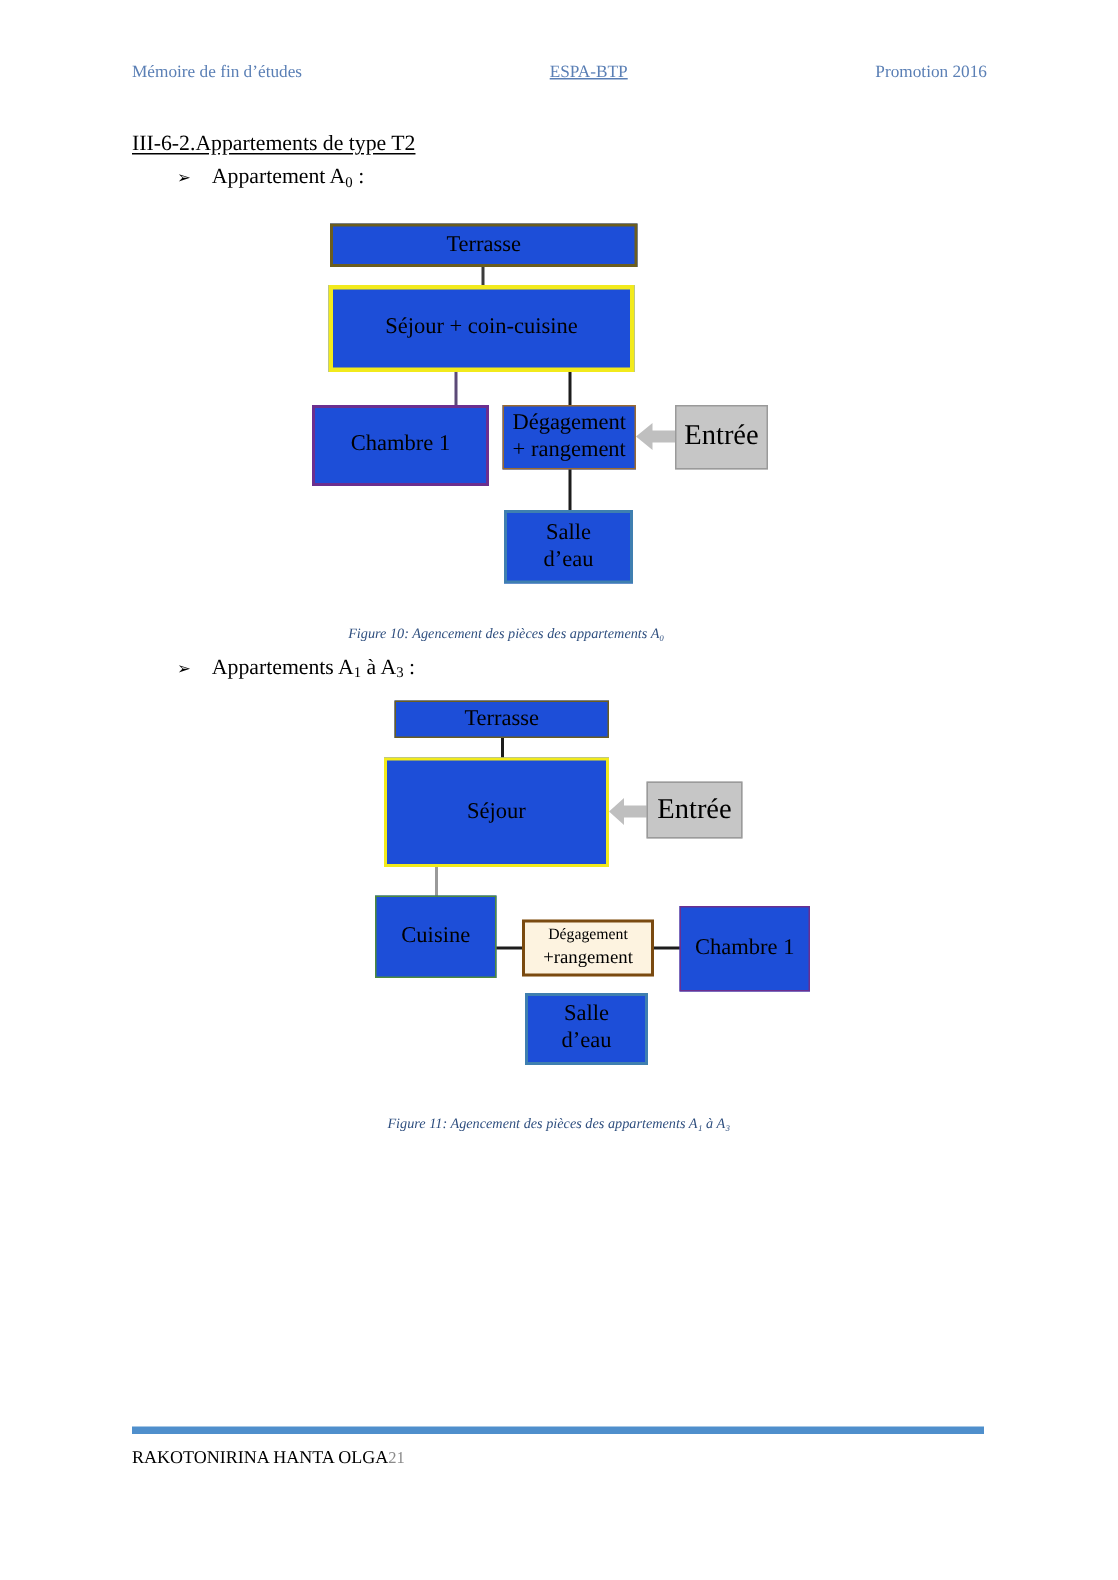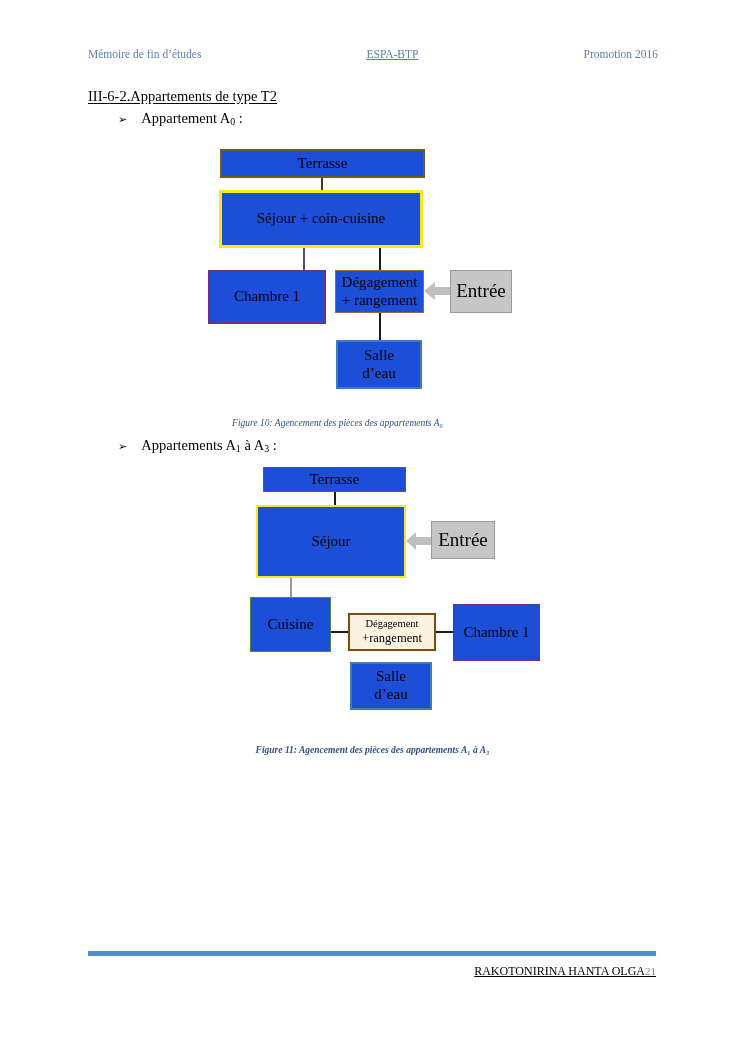--- a/index.html
+++ b/index.html
@@ -18,21 +18,21 @@
 
   
   .doc-header {
     position: absolute;
     left: 88px;
     top: 42px;
     width: 570px;
     height: 18px;
     display: flex;
     justify-content: space-between;
-    align-items: flex-end;
+    align-items: flex-start;
     font-size: 11.5px;
     color: #5a7fb5;
   }
   .doc-header .hdr-center { flex: 0 0 auto; text-decoration: underline; }
 
   
   .section-title {
     position: absolute;
     left: 88px;
     top: 88px;
@@ -92,42 +92,41 @@
   .figcaption {
     position: absolute;
     font-size: 9.5px;
     font-style: italic;
     color: #2f4f7f;
     text-align: center;
     white-space: nowrap;
     margin-top: 19px;
   }
   #figcap-10 { left: 0; top: 399px; width: 675px; }
-  #figcap-11 { left: 0; top: 726px; width: 745px; font-weight: bold; }
+  #figcap-11 { left: 0; top: 726px; width: 745px; }
 
   
   .footer-rule {
     position: absolute;
     left: 88px;
     top: 951px;
     width: 568px;
     height: 5px;
     background: #4f8fcc;
   }
   .doc-footer {
     position: absolute;
     left: 88px;
     top: 964px;
     width: 568px;
     height: 18px;
     display: flex;
-    justify-content: flex-end;
+    justify-content: flex-start;
     align-items: baseline;
     font-size: 12px;
-    text-decoration: underline;
   }
   .doc-footer .page-no {
     color: #8a8a8a;
     font-size: 11px;
   }
 </style>
 </head>
 <body>
 
 <div class="doc-header">

